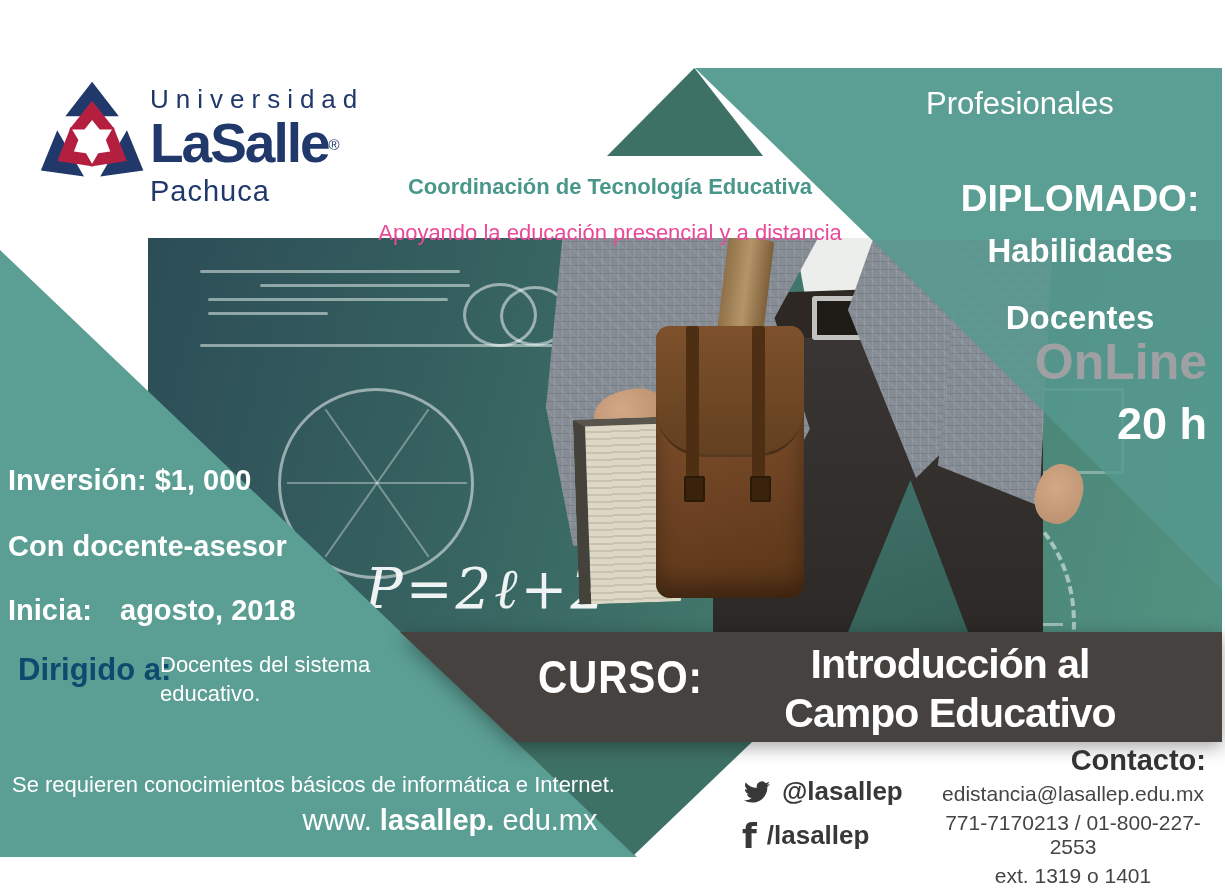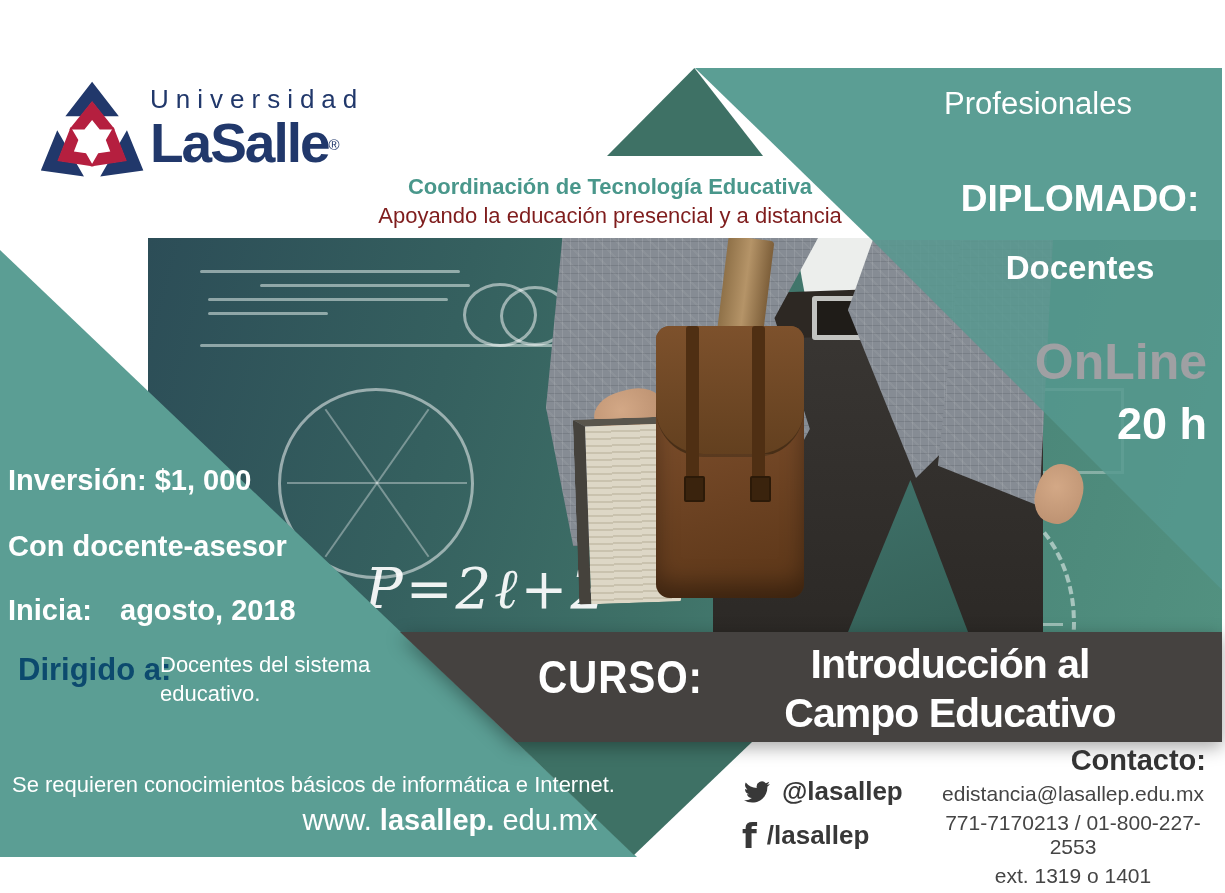--- a/index.html
+++ b/index.html
@@ -65,22 +65,22 @@
   .bar-wrap{left:0;top:632px;width:1222px;height:110px;z-index:4;filter:drop-shadow(0 5px 9px rgba(0,0,0,.35));}
   .curso-bar{width:1222px;height:110px;background:#454240;
              clip-path:polygon(400px 0,1222px 0,1222px 110px,516px 110px);}
   .brand-col{left:150px;top:84px;color:#21386b;z-index:6;}
   .brand-univ{font-size:26px;letter-spacing:7px;}
   .brand-name{font-size:55px;font-weight:bold;letter-spacing:-2px;line-height:56px;}
   .brand-reg{font-size:15px;font-weight:normal;letter-spacing:0;vertical-align:12px;}
   .brand-city{font-size:29px;letter-spacing:1px;margin-top:2px;}
   .dept{left:350px;top:174px;width:520px;text-align:center;z-index:6;}
   .dept-title{font-size:22px;font-weight:bold;color:#49978b;}
-  .dept-sub{font-size:22px;color:#7f1d1d;margin-top:3px;}
-  .slogan{left:948px;top:86px;width:224px;text-align:center;z-index:6;color:#fff;}
+  .dept-sub{font-size:22px;color:#ec4899;margin-top:20px;}
+  .slogan{left:948px;top:86px;width:224px;text-align:left;z-index:6;color:#fff;}
   .slogan-1{font-size:31px;font-weight:300;transform:translateX(-22px);}
   .slogan-2{font-size:24px;font-weight:300;margin-top:-4px;}
   .slogan-2 b{font-size:28px;font-weight:bold;}
   .program{left:945px;top:178px;width:270px;text-align:center;z-index:6;color:#fff;}
   .program-label{font-size:37px;font-weight:bold;}
   .program-l1{font-size:33px;font-weight:bold;margin-top:12px;}
   .program-l2{font-size:33px;font-weight:bold;margin-top:29px;}
   .modality{left:950px;top:333px;width:257px;text-align:right;font-size:50px;font-weight:bold;color:#9fa0a3;z-index:6;}
   .duration{left:950px;top:398px;width:257px;text-align:right;font-size:45px;font-weight:bold;color:#fff;z-index:6;}
   .fact{font-size:29px;font-weight:bold;color:#fff;z-index:6;}
@@ -166,32 +166,34 @@
     <g id="arm">
       <polygon fill="#21386b" points="58,4 86,40 70,40 58,25 46,40 30,40"></polygon>
       <polygon fill="#b51f3f" points="58,24 82,54 66,54 58,44 50,54 34,54"></polygon>
     </g>
     <use href="#arm" transform="rotate(120 58 66)"></use>
     <use href="#arm" transform="rotate(240 58 66)"></use>
   </svg>
   <div class="abs brand-col">
     <div class="brand-univ">Universidad</div>
     <div class="brand-name"><span>LaSalle</span><span class="brand-reg">®</span></div>
+    <div class="brand-city">Pachuca</div>
   </div>
 
   <div class="abs dept">
     <div class="dept-title">Coordinación de Tecnología Educativa</div>
     <div class="dept-sub">Apoyando la educación presencial y a distancia</div>
   </div>
 
   <div class="abs slogan">
     <div class="slogan-1">Profesionales</div>
   </div>
   <div class="abs program">
     <div class="program-label">DIPLOMADO:</div>
+    <div class="program-l1">Habilidades</div>
     <div class="program-l2">Docentes</div>
   </div>
   <div class="abs modality">OnLine</div>
   <div class="abs duration">20 h</div>
 
   <div class="abs fact" style="left:8px;top:464px;">Inversión: $1, 000</div>
   <div class="abs fact" style="left:8px;top:530px;">Con docente-asesor</div>
   <div class="abs fact" style="left:8px;top:594px;">
     <span class="start-label">Inicia:</span><span>agosto, 2018</span>
   </div>

